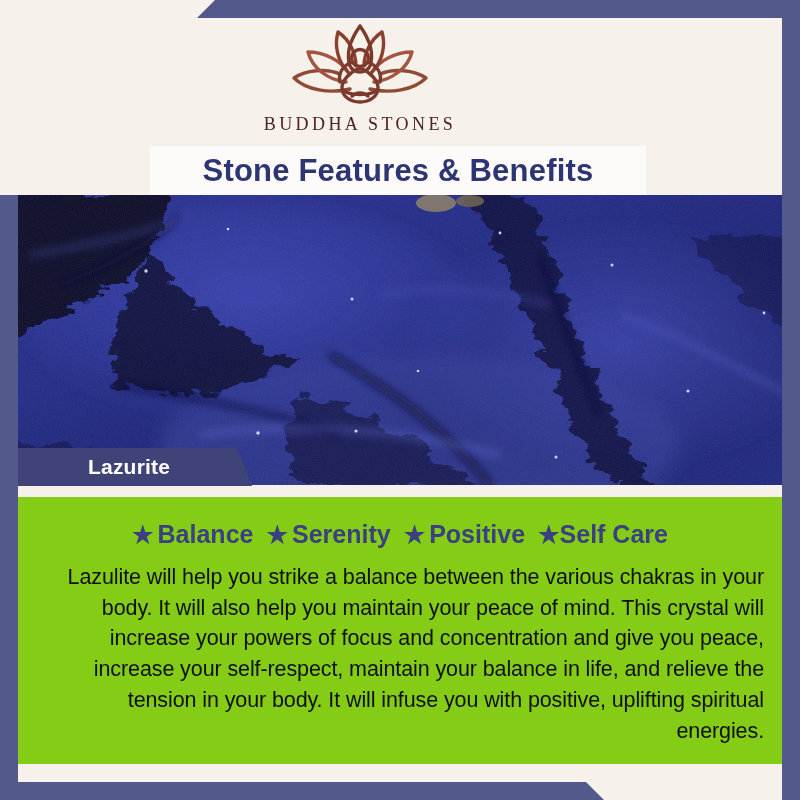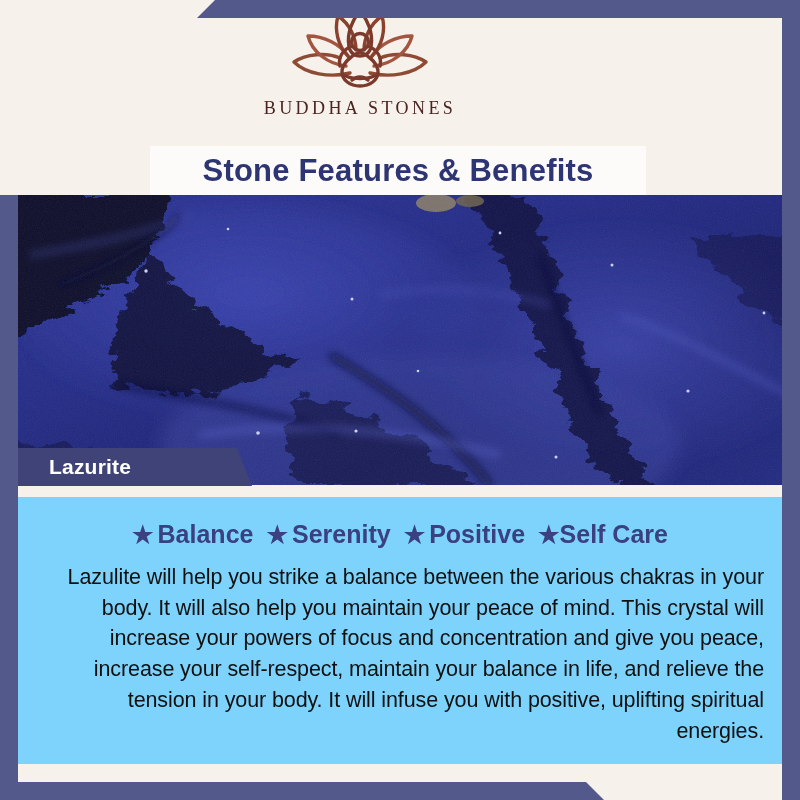--- a/index.html
+++ b/index.html
@@ -51,21 +51,21 @@
   
   .header {
     position: absolute;
     top: 0; left: 0;
     width: 800px; height: 195px;
     background: #f7f1ec;
     z-index: 1;
   }
   .logo-wrap {
     position: absolute;
-    top: 0; left: 0;
+    top: 16px; left: 0;
     width: 720px;
     text-align: center;
   }
   .lotus {
     display: block;
     margin: 0 auto;
   }
   .brand-name {
     margin-top: 2px;
     font-family: "Liberation Serif", serif;
@@ -111,33 +111,33 @@
     position: absolute;
     top: 448px; left: 0;
     width: 252px; height: 38px;
     background: #3f4377;
     clip-path: polygon(0 0, 237px 0, 252px 38px, 0 38px);
     display: flex;
     align-items: center;
     z-index: 5;
   }
   .name-banner span {
-    padding-left: 49px;
+    padding-left: 88px;
     color: #ffffff;
     font-size: 21px;
     font-weight: bold;
     letter-spacing: 0.2px;
   }
 
   
   .card {
     position: absolute;
     top: 497px; left: 18px;
     width: 764px; height: 267px;
-    background: #7dd3fc;
+    background: #84cc16;
     z-index: 3;
   }
   .keywords {
     margin: 23px 0 0 0;
     text-align: center;
     color: #3a4080;
     font-size: 25px;
     font-weight: bold;
     white-space: nowrap;
   }

